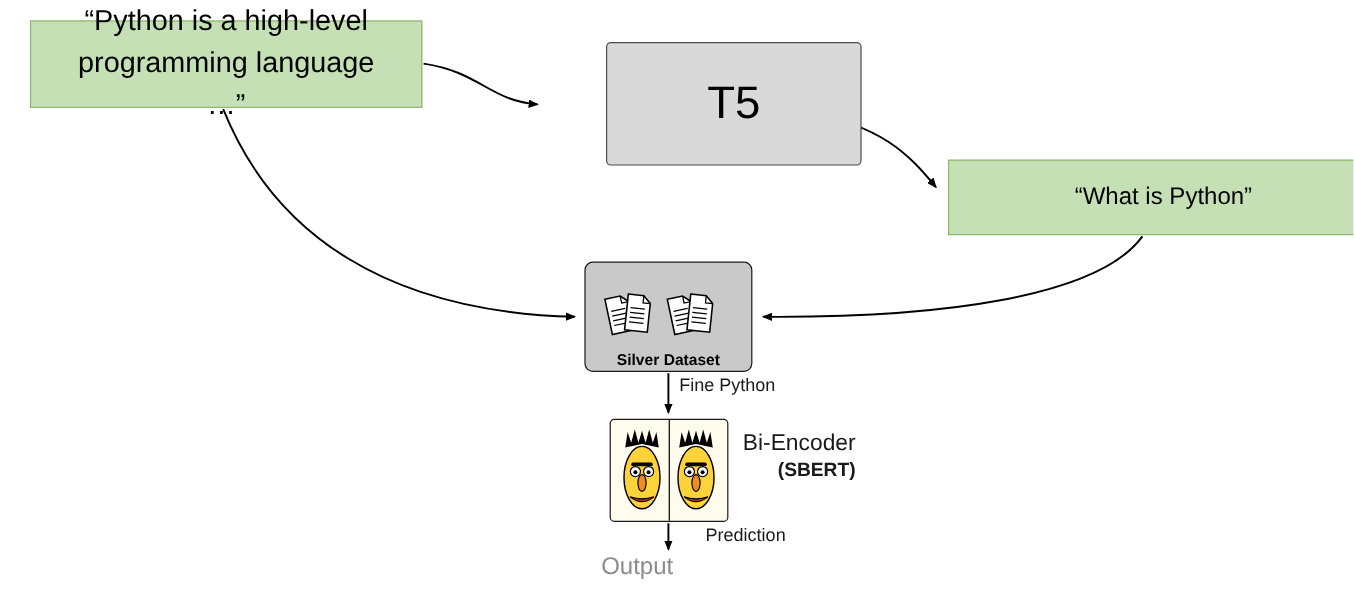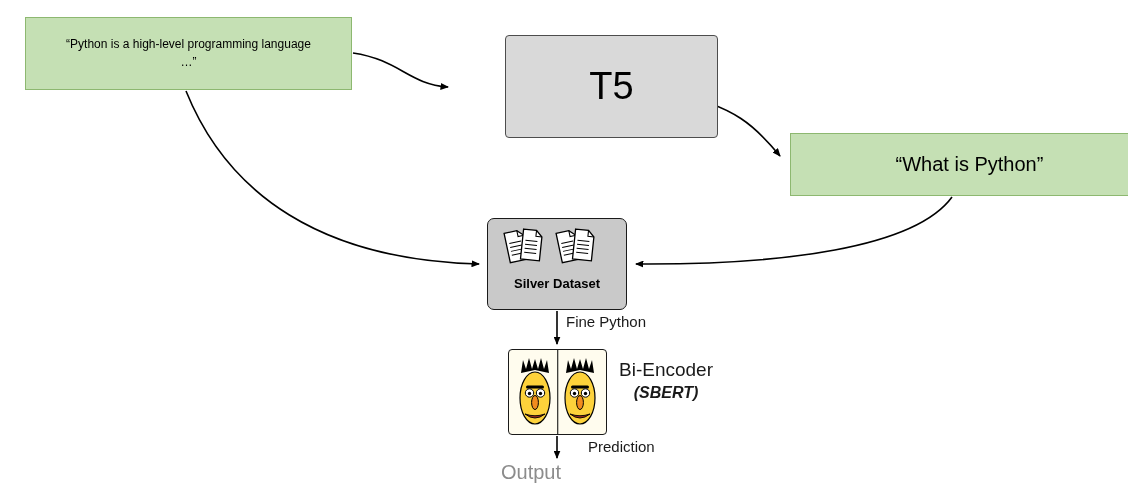--- a/index.html
+++ b/index.html
@@ -9,21 +9,21 @@
     background:var(--canvas-bg,#fff);
     font-family:"Liberation Sans",sans-serif;
     overflow:hidden;
   }
   .arrow-layer{position:absolute;left:0;top:0;width:1128px;height:494px;pointer-events:none;}
   .node{position:absolute;box-sizing:border-box;display:flex;align-items:center;justify-content:center;text-align:center;}
   .passage-box{
     left:25px;top:17px;width:327px;height:73px;
     background:var(--passage-fill,#c5e0b4);
     border:1.5px solid var(--passage-border,#8db870);
-    font-size:12px;line-height:1.45;color:#000;
+    font-size:24px;line-height:1.45;color:#000;
     padding:4px 32px;
   }
   .query-box{
     left:790px;top:133px;width:359px;height:63px;
     background:var(--passage-fill,#c5e0b4);
     border:1.5px solid var(--passage-border,#8db870);
     font-size:20px;color:#000;
   }
   .t5-box{
     left:457px;top:35px;width:213px;height:103px;
@@ -31,45 +31,45 @@
     border:1.5px solid var(--model-border,#4d4d4d);
     border-radius:4px;
     font-size:38px;color:#000;margin-left:48px;
   }
   .dataset-box{
     left:487px;top:218px;width:140px;height:92px;
     background:var(--dataset-fill,#c9c9c9);
     border:1.6px solid var(--dataset-border,#1a1a1a);
     border-radius:7px;
     flex-direction:column;justify-content:flex-start;
-    padding-top:4px;
+    padding-top:20px;
   }
   .dataset-label{font-size:13px;font-weight:bold;color:#000;margin-top:1px;}
   .encoder-box{
     left:508px;top:349px;width:99px;height:86px;
     background:var(--encoder-fill,#fffcee);
     border:1.4px solid var(--encoder-border,#1a1a1a);
     border-radius:4px;
     justify-content:space-between;
     padding:3px 4px;
   }
   .encoder-divider{
     position:absolute;left:50%;top:0;bottom:0;width:1.5px;
     background:#000;transform:translateX(-50%);
   }
   .side-label{position:absolute;font-size:15px;color:#1a1a1a;white-space:nowrap;}
   .fine-tuning{left:566px;top:313px;}
   .prediction{left:588px;top:438px;}
   .encoder-caption{
     position:absolute;left:619px;top:359px;
-    display:flex;flex-direction:column;align-items:center;
+    display:flex;flex-direction:column;align-items:flex-end;
     color:#1a1a1a;
   }
   .encoder-caption .main{font-size:19px;}
-  .encoder-caption .sub{font-size:16px;font-weight:bold;margin-top:3px;font-style:italic;}
+  .encoder-caption .sub{font-size:16px;font-weight:bold;margin-top:3px;}
   .output-label{
     position:absolute;left:471px;top:461px;width:120px;
     text-align:center;font-size:20px;
     color:var(--output-text,#8c8c8c);
   }
   .hidden-defs{position:absolute;width:0;height:0;overflow:hidden;}
 </style>
 </head>
 <body>
 

